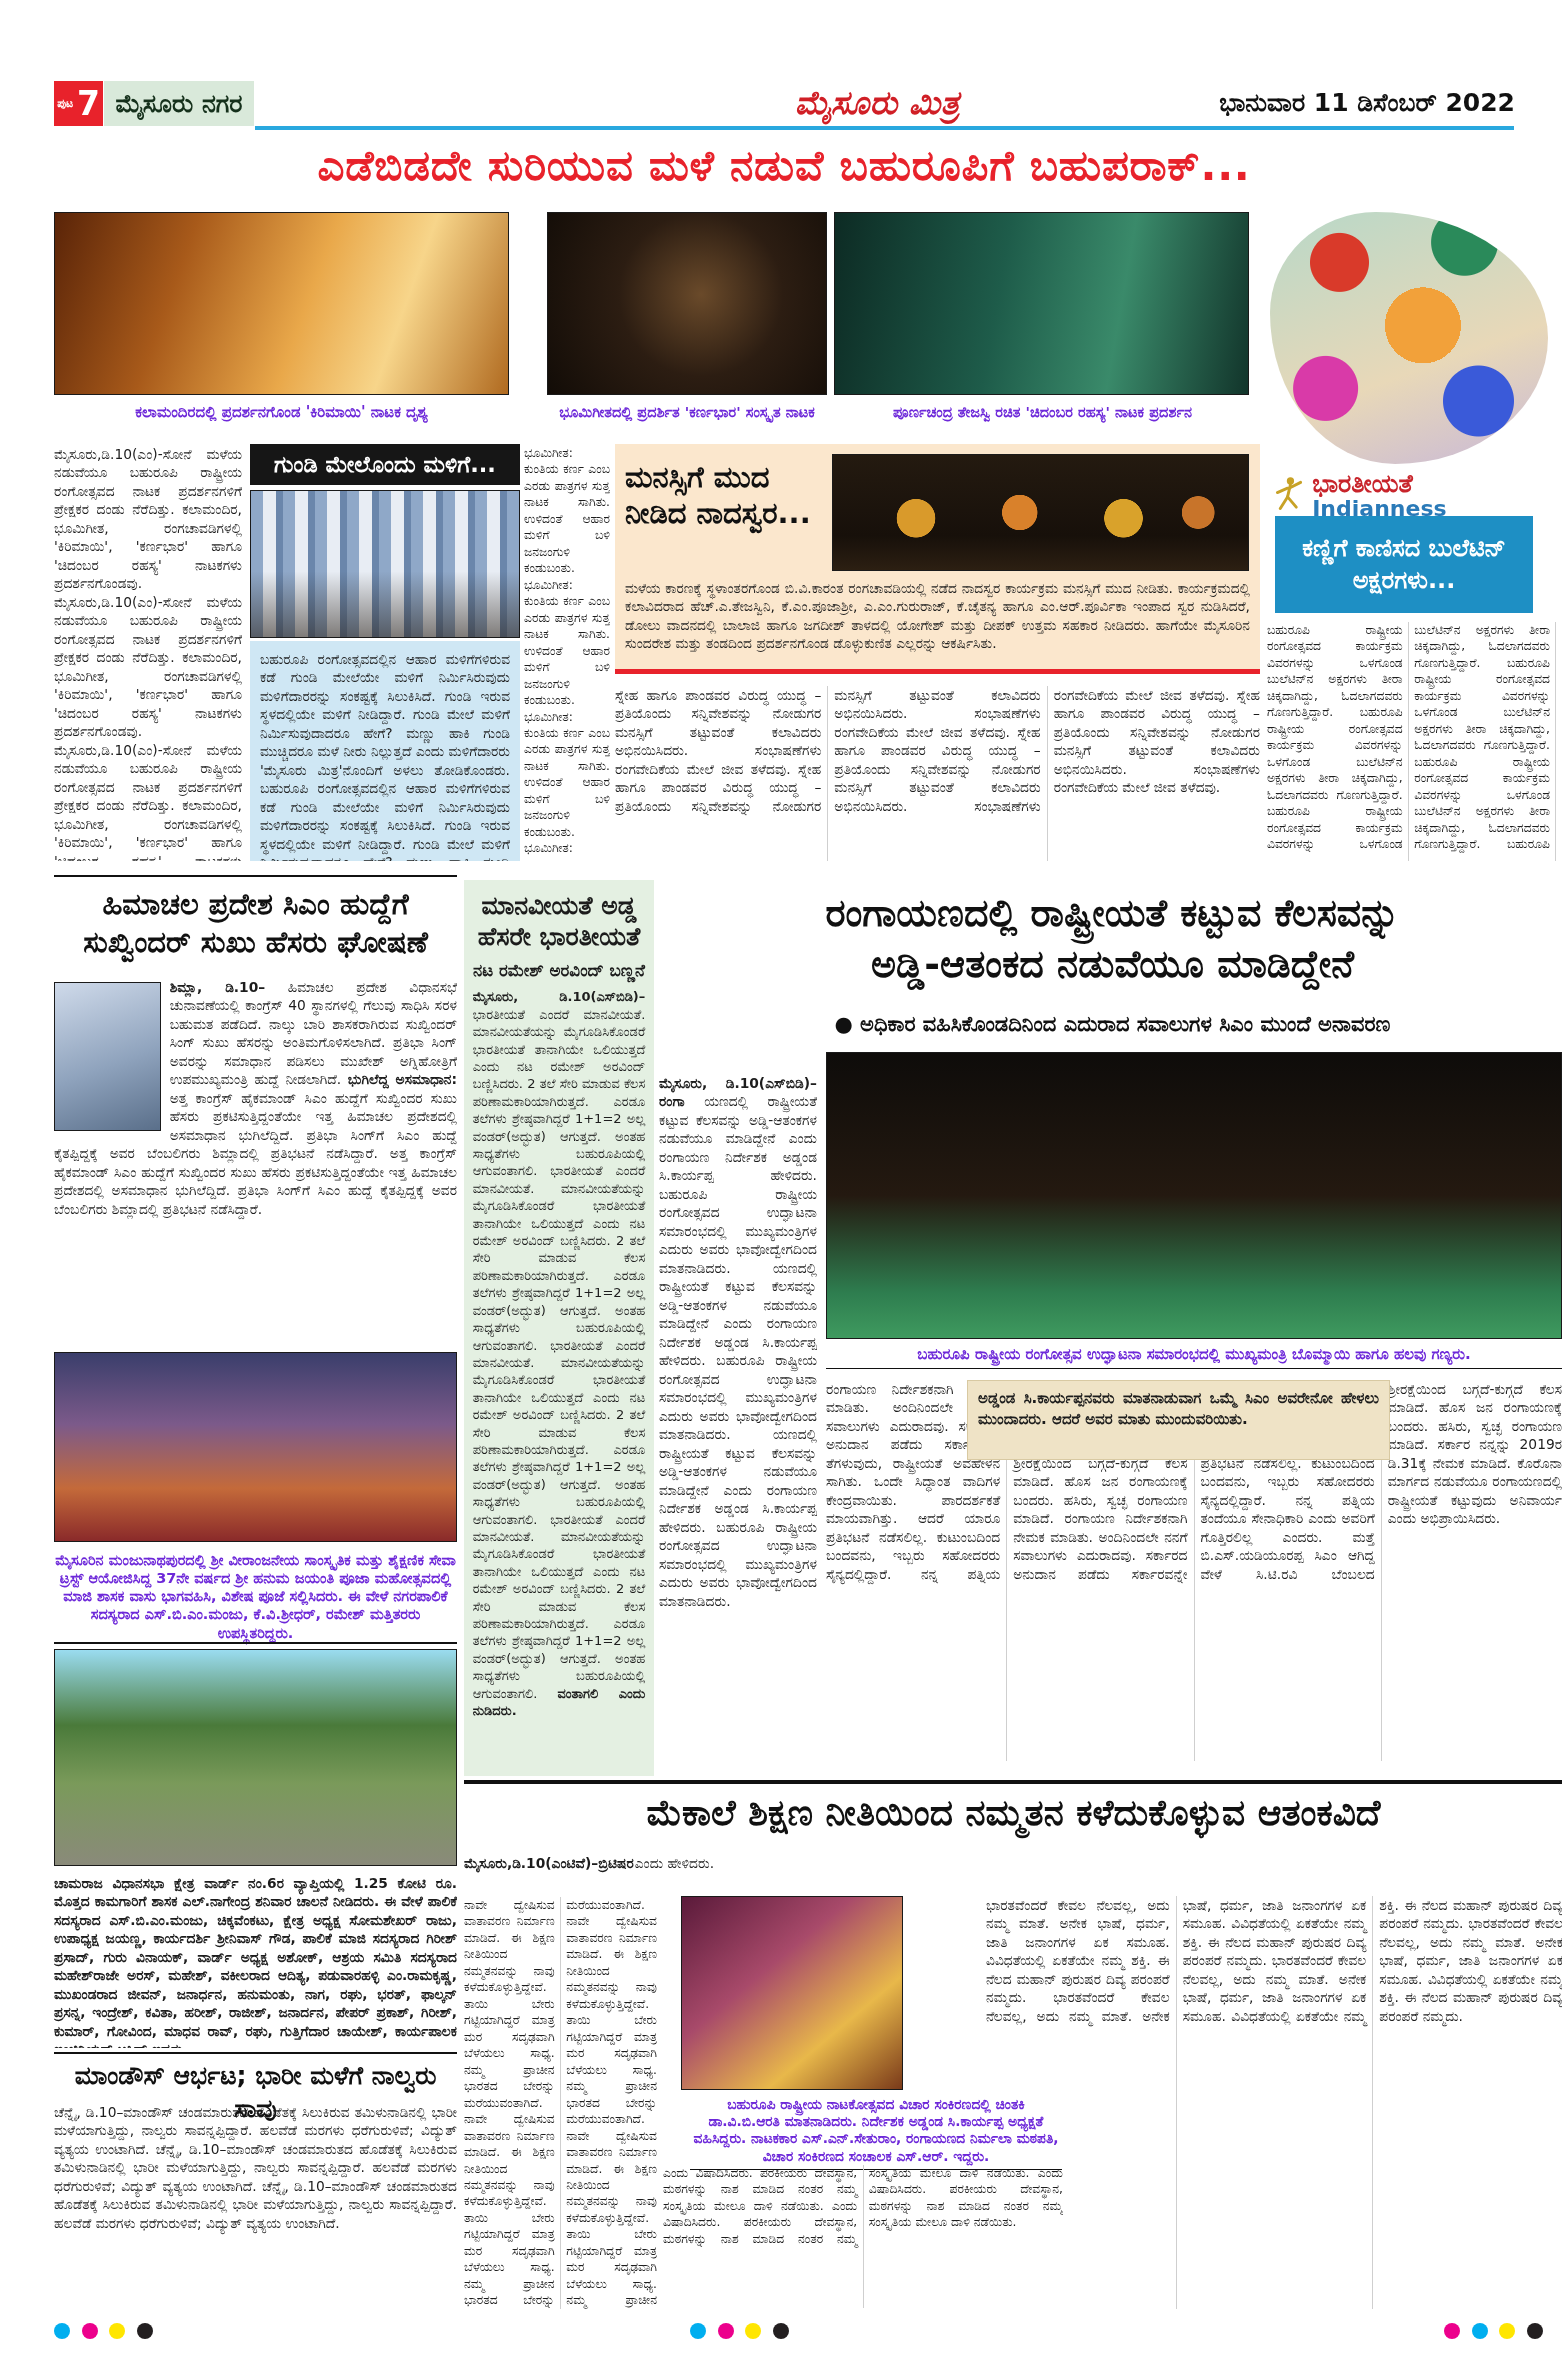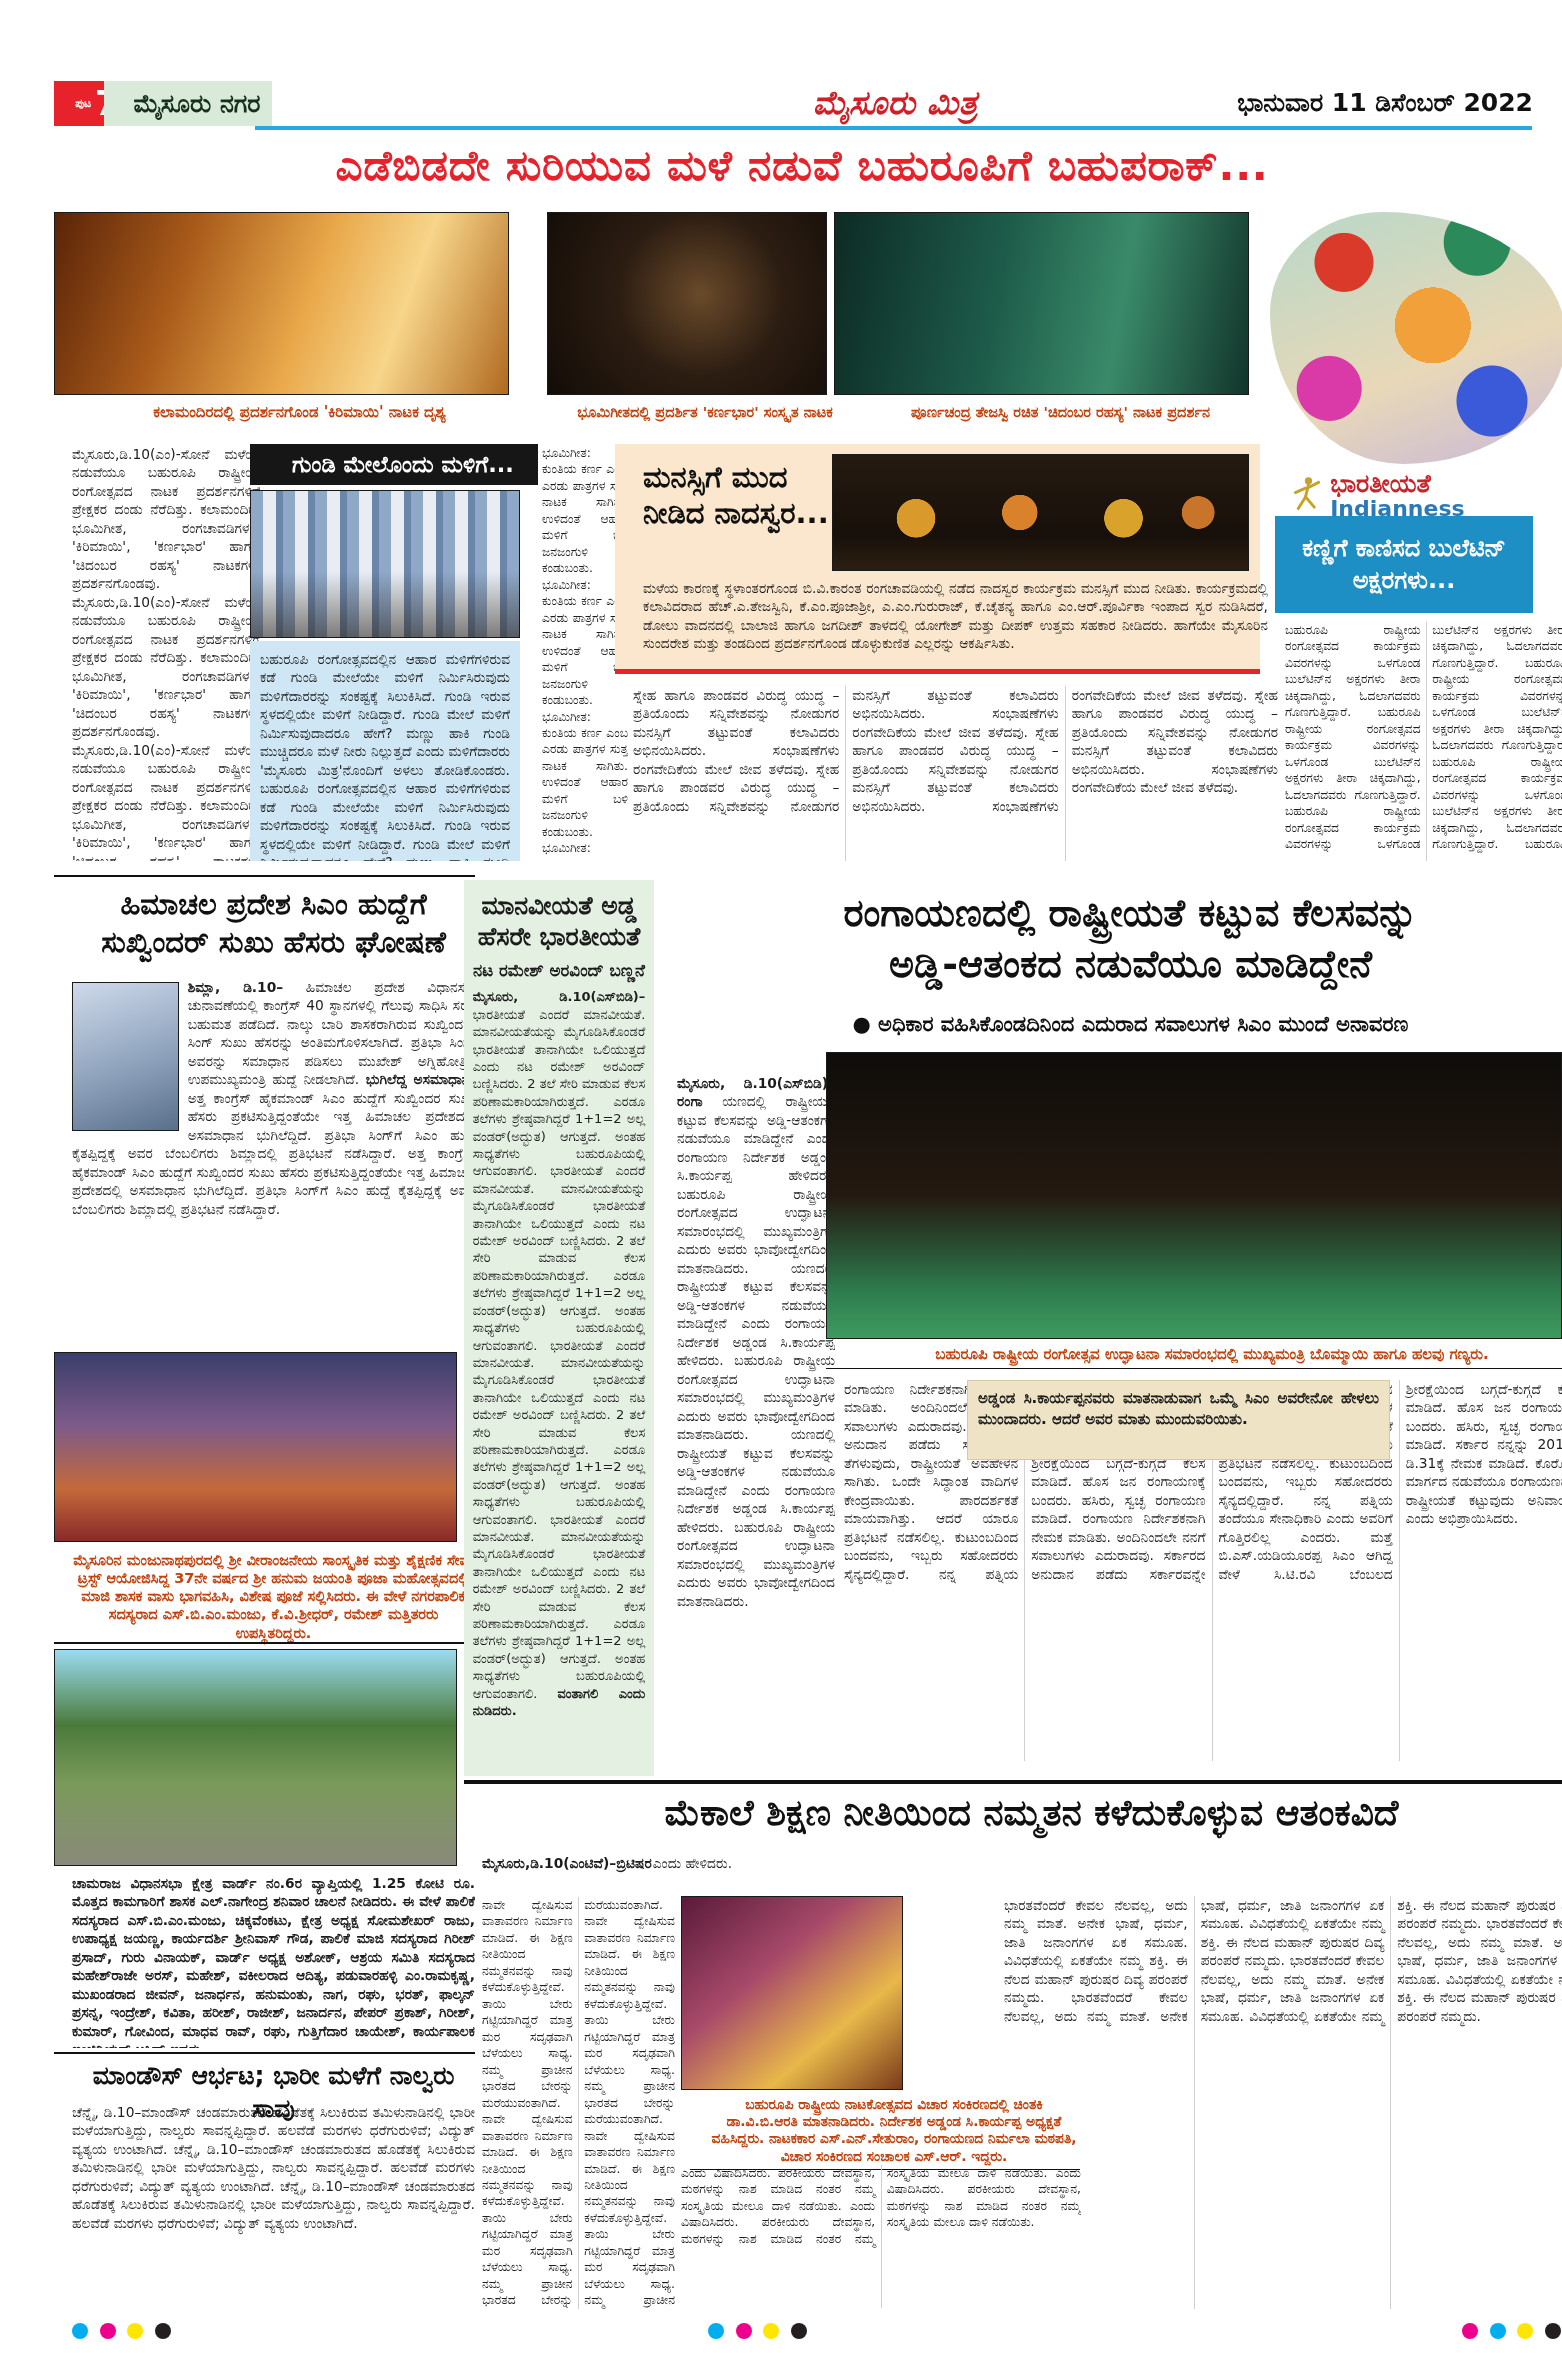--- a/index.html
+++ b/index.html
@@ -1,24 +1,24 @@
 <!DOCTYPE html>
 <html style="font-size:11.6px"><head>
 <meta charset="utf-8">
 <style>
   html,body{margin:0;padding:0;background:#9a9a9a;}
   .page{
     position:relative;width:1562px;height:2354px;background:#ffffff;
     font-family:"DejaVu Sans","Liberation Sans",sans-serif;color:#1c1c1c;
     overflow:hidden;margin:0 auto;
   }
-  .abs{position:absolute;padding-left:18px;}
+  .abs{position:absolute;}
   .body{ text-align:justify;line-height:1.34;font-size:13.8px;color:#1d1d1d;}
   .body b{font-weight:bold;}
-  .cap{font-weight:bold;text-align:center;font-size:15px;line-height:1.25;color:#c2410c;}
+  .cap{font-weight:bold;text-align:center;font-size:15px;line-height:1.25;color:#6d28d9;}
   .ph{border:1.4px solid #1a1a1a;box-sizing:border-box;}
   .rule{background:#111;}
   .bullet::before{content:"● ";}
   
   .hdr-red{background:#e8222b;color:#fff;display:flex;align-items:center;justify-content:center;gap:3.6px;}
   .hdr-red .lbl{font-size:11px;font-weight:bold;}
   .hdr-red .num{font-size:33px;font-weight:bold;line-height:1;}
   .hdr-green{background:#d9e9da;color:#15301b;display:flex;align-items:center;justify-content:center;
     font-size:25px;font-weight:bold;}
   .masthead{color:#d01f26;font-size:33px;font-weight:bold;text-align:center;font-style:italic;}

